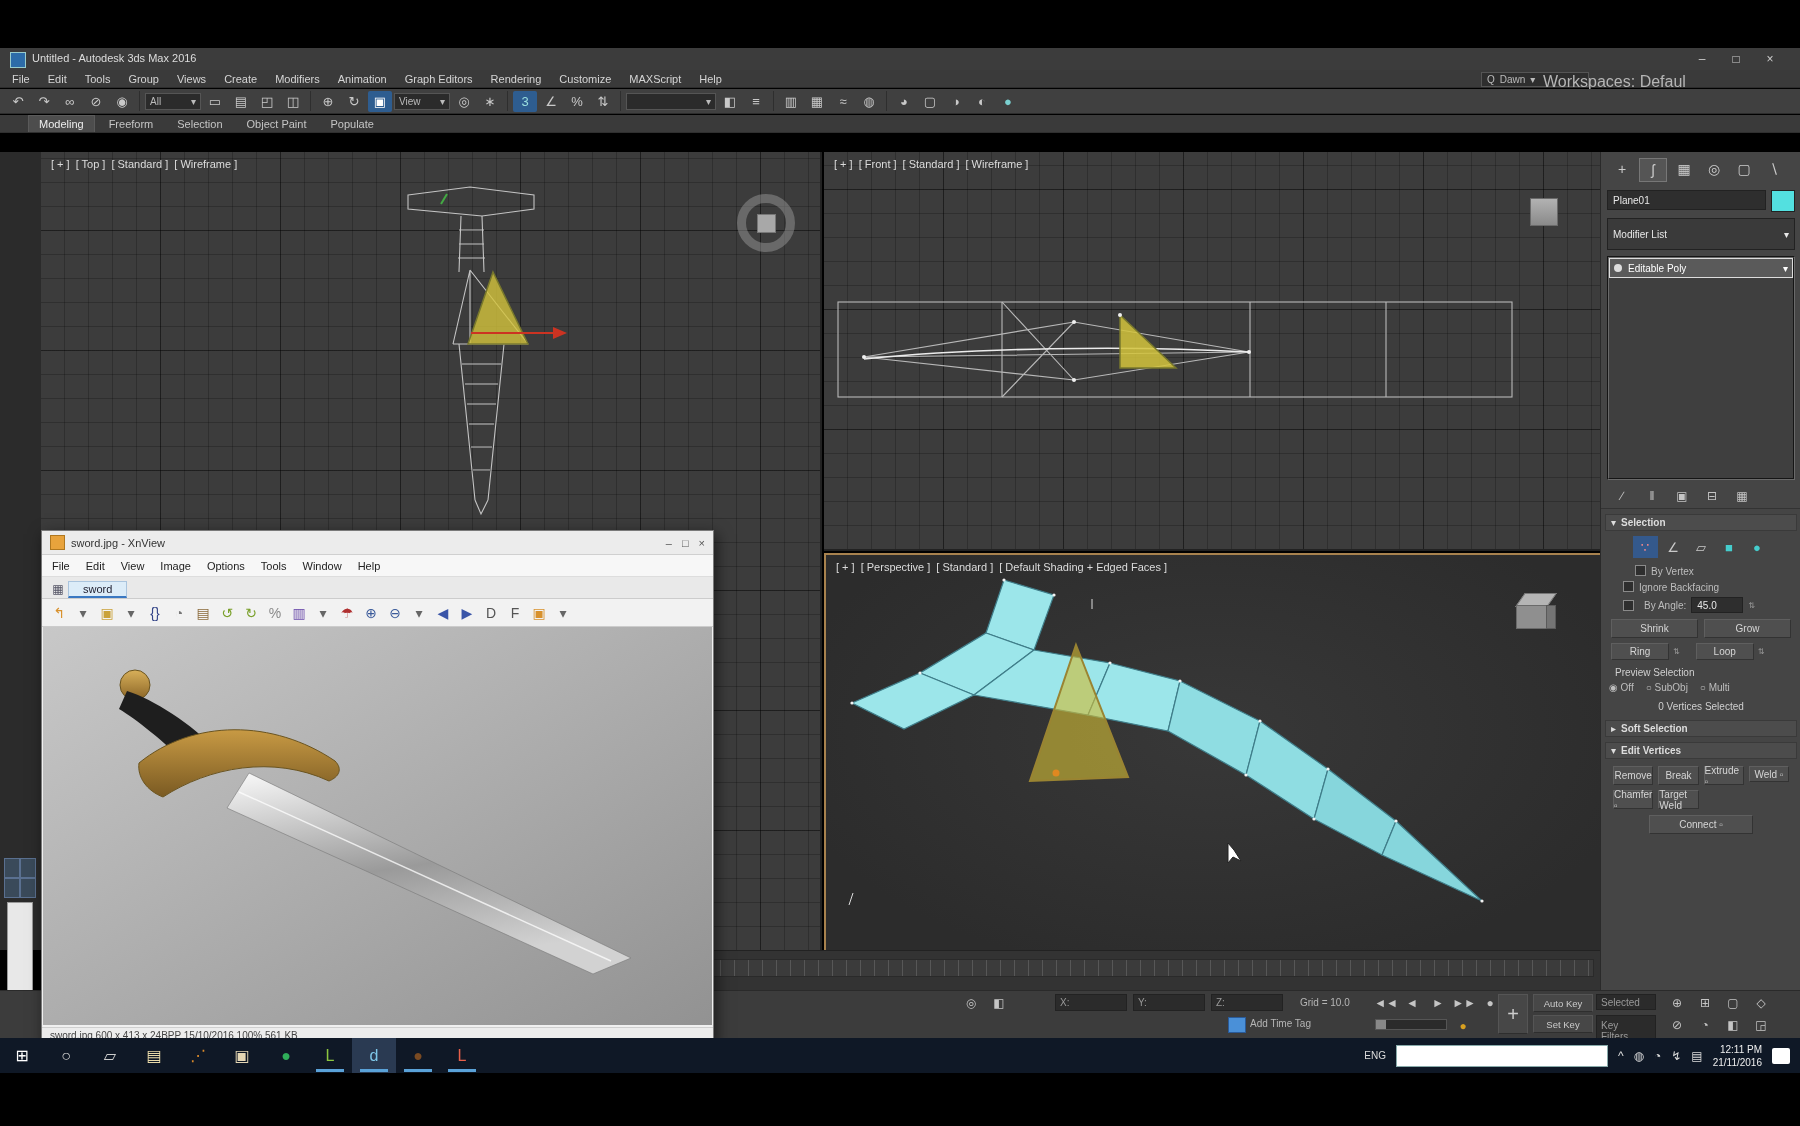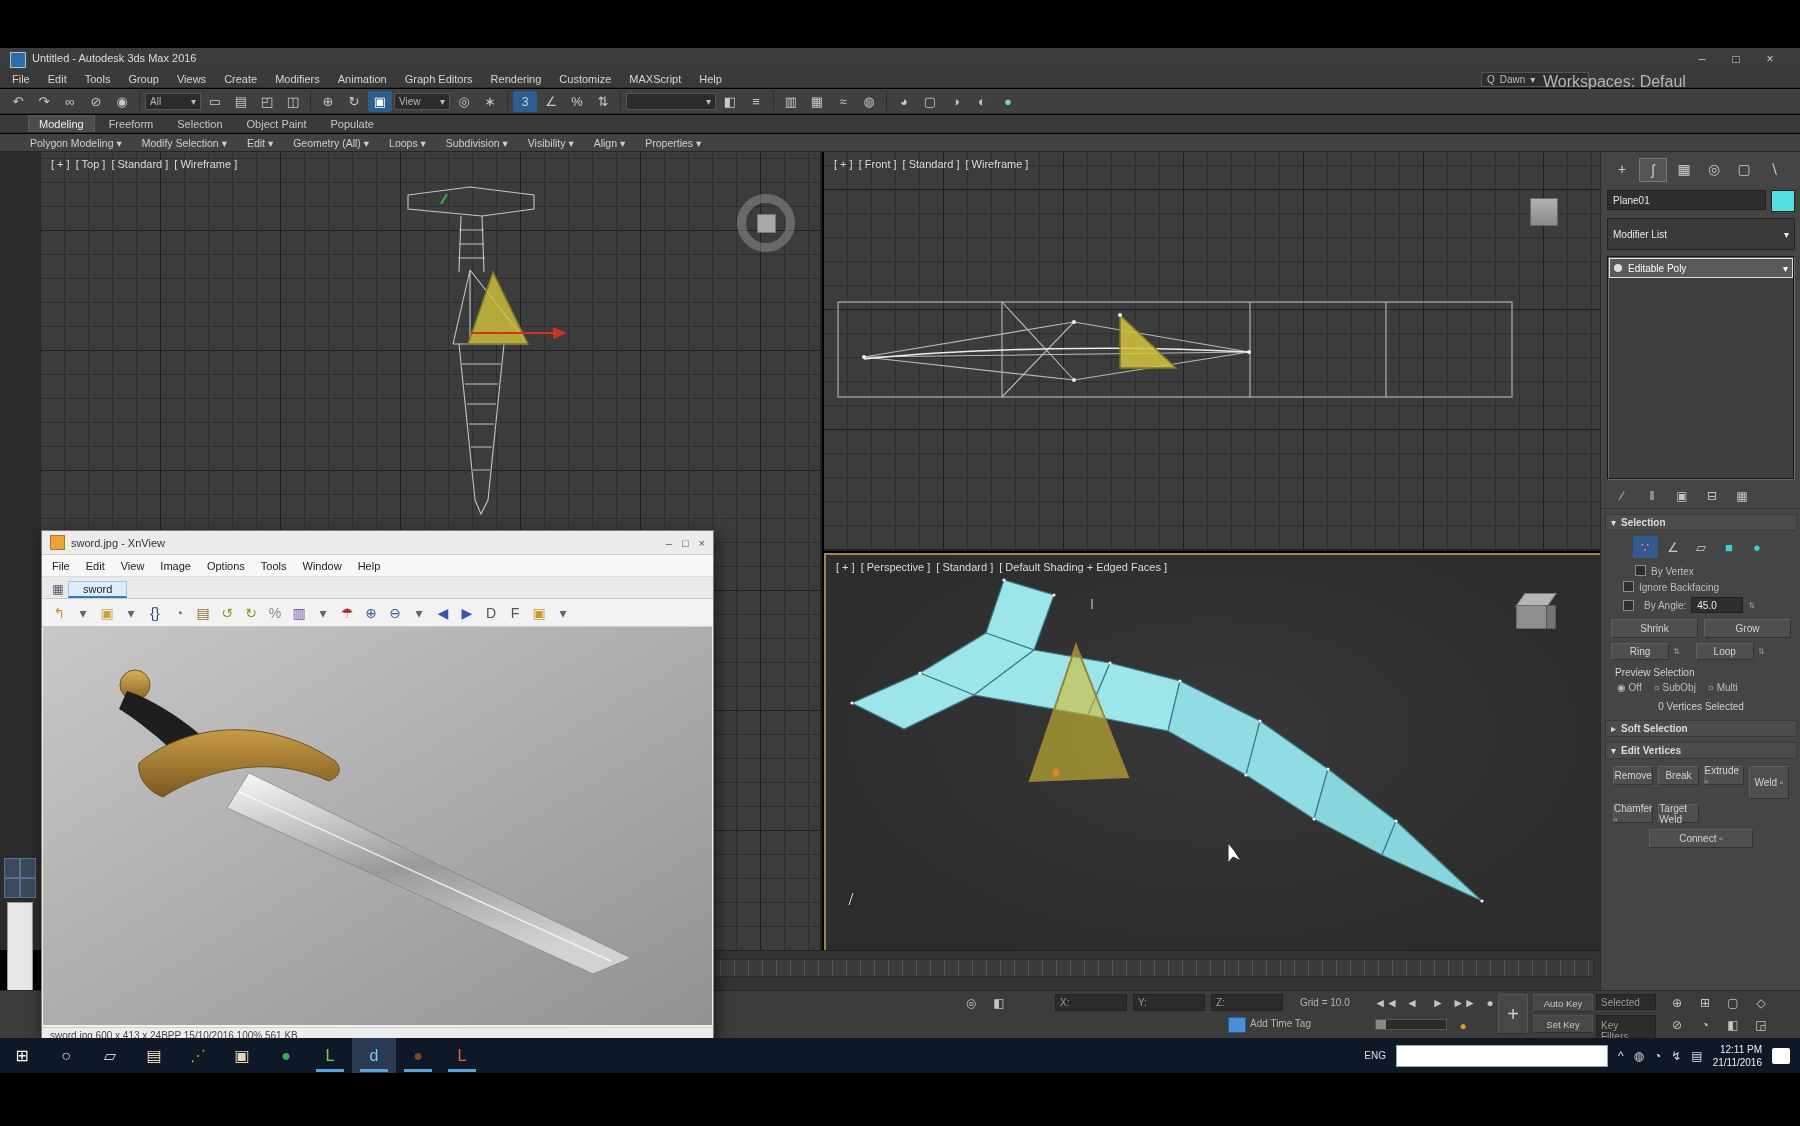--- a/index.html
+++ b/index.html
@@ -191,32 +191,20 @@
       </span>
   </div>
 
   <div class="abs ribbontabs">
 
   <span class="rtab active">Modeling</span>
       <span class="rtab">Freeform</span>
       <span class="rtab">Selection</span>
       <span class="rtab">Object Paint</span>
       <span class="rtab">Populate</span>
-    </div>
-  <div class="abs ribbonpanels">
-
-  <span class="rpanel">Polygon Modeling ▾</span>
-      <span class="rpanel">Modify Selection ▾</span>
-      <span class="rpanel">Edit ▾</span>
-      <span class="rpanel">Geometry (All) ▾</span>
-      <span class="rpanel">Loops ▾</span>
-      <span class="rpanel">Subdivision ▾</span>
-      <span class="rpanel">Visibility ▾</span>
-      <span class="rpanel">Align ▾</span>
-      <span class="rpanel">Properties ▾</span>
     </div>
 
   <div class="abs leftstrip">
     <div class="abs" style="left:4px;top:706px;width:30px;height:38px;background:#3a4a5a;border:1px solid #5a7090;
          background-image:linear-gradient(90deg,transparent 48%,#5a7090 48% 52%,transparent 52%),linear-gradient(0deg,transparent 48%,#5a7090 48% 52%,transparent 52%)"></div>
     <div class="abs" style="left:7px;top:750px;width:24px;height:90px;background:#e8e8e8;border:1px solid #999"></div>
   </div>
 
   <div class="abs vp" style="left:41px;top:152px;width:779px;height:798px;border-right:2px solid #222">
     <div class="abs vplabel">
@@ -379,41 +367,41 @@
       <div class="pbtn" style="flex:1;height:19px">Shrink</div>
       <div class="pbtn" style="flex:1;height:19px">Grow</div>
     </div>
     <div style="display:flex;gap:4px;padding:5px 10px 0;align-items:center">
       <div class="pbtn" style="width:58px;height:17px">Ring</div>
       <span style="font-size:8px;color:#999">⇅</span>
       <div class="pbtn" style="width:58px;height:17px;margin-left:12px">Loop</div>
       <span style="font-size:8px;color:#999">⇅</span>
     </div>
     <div style="padding:7px 0 0 14px;color:#d0d0d0;font-weight:normal">Preview Selection</div>
-    <div style="display:flex;gap:12px;padding:4px 0 0 16px;color:#bdbdbd">
+    <div style="display:flex;gap:12px;padding:4px 0 0 8px;color:#bdbdbd">
       <span>◉ <span>Off</span></span>
       <span>○ <span>SubObj</span></span>
       <span>○ <span>Multi</span></span>
     </div>
     <div style="padding:8px 0 4px;text-align:center;color:#cfcfcf">0 Vertices Selected</div>
 
     <div class="rollhdr" style="margin:4px 4px 0">
       <span>▸</span>
       <span>Soft Selection</span>
     </div>
     <div class="rollhdr" style="margin:5px 4px 0">
       <span>▾</span>
       <span>Edit Vertices</span>
     </div>
     <div style="display:grid;grid-template-columns:1fr 1fr 1fr 1fr;gap:5px;padding:7px 12px 0">
 
     <div class="pbtn" style="height:19px">Remove</div>
         <div class="pbtn" style="height:19px">Break</div>
         <div class="pbtn" style="height:19px">Extrude ▫</div>
-        <div class="pbtn" style="height:33px">Weld ▫</div>
+        <div class="pbtn" style="height:16px">Weld ▫</div>
         <div class="pbtn" style="height:19px">Chamfer ▫</div>
         <div class="pbtn" style="height:19px">Target Weld</div>
       </div>
     <div style="display:flex;justify-content:center;padding-top:6px">
       <div class="pbtn" style="width:104px;height:19px">Connect ▫</div>
     </div>
   </div>
 
   <div class="abs trackbar">
       <div class="ruler"></div>

